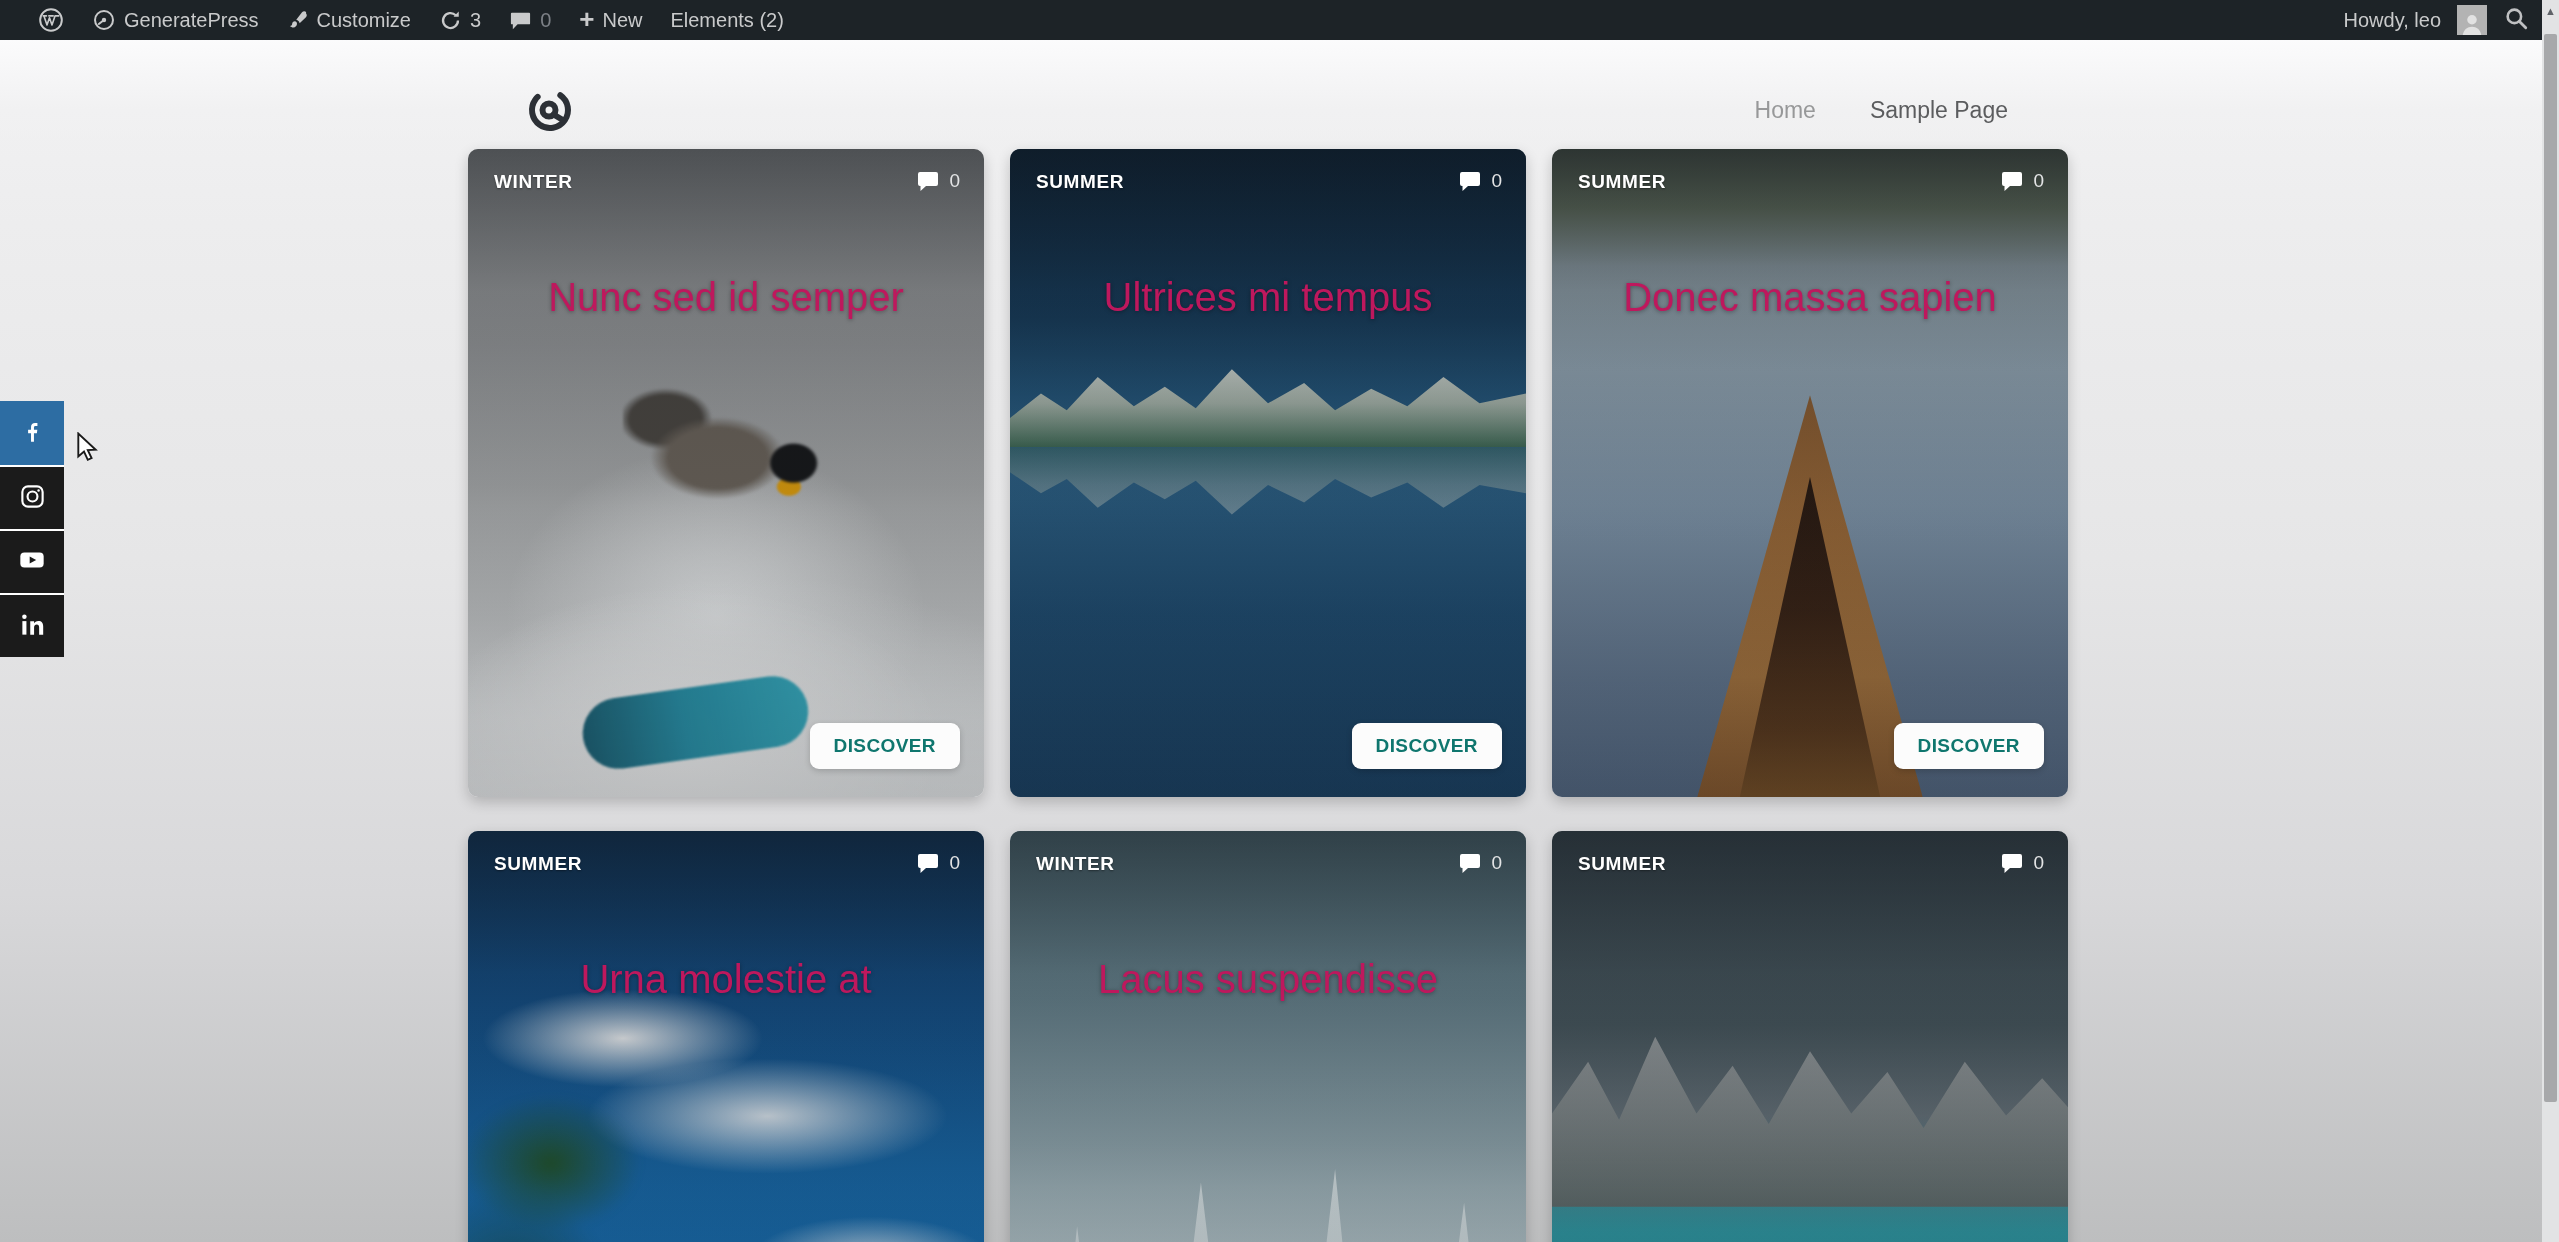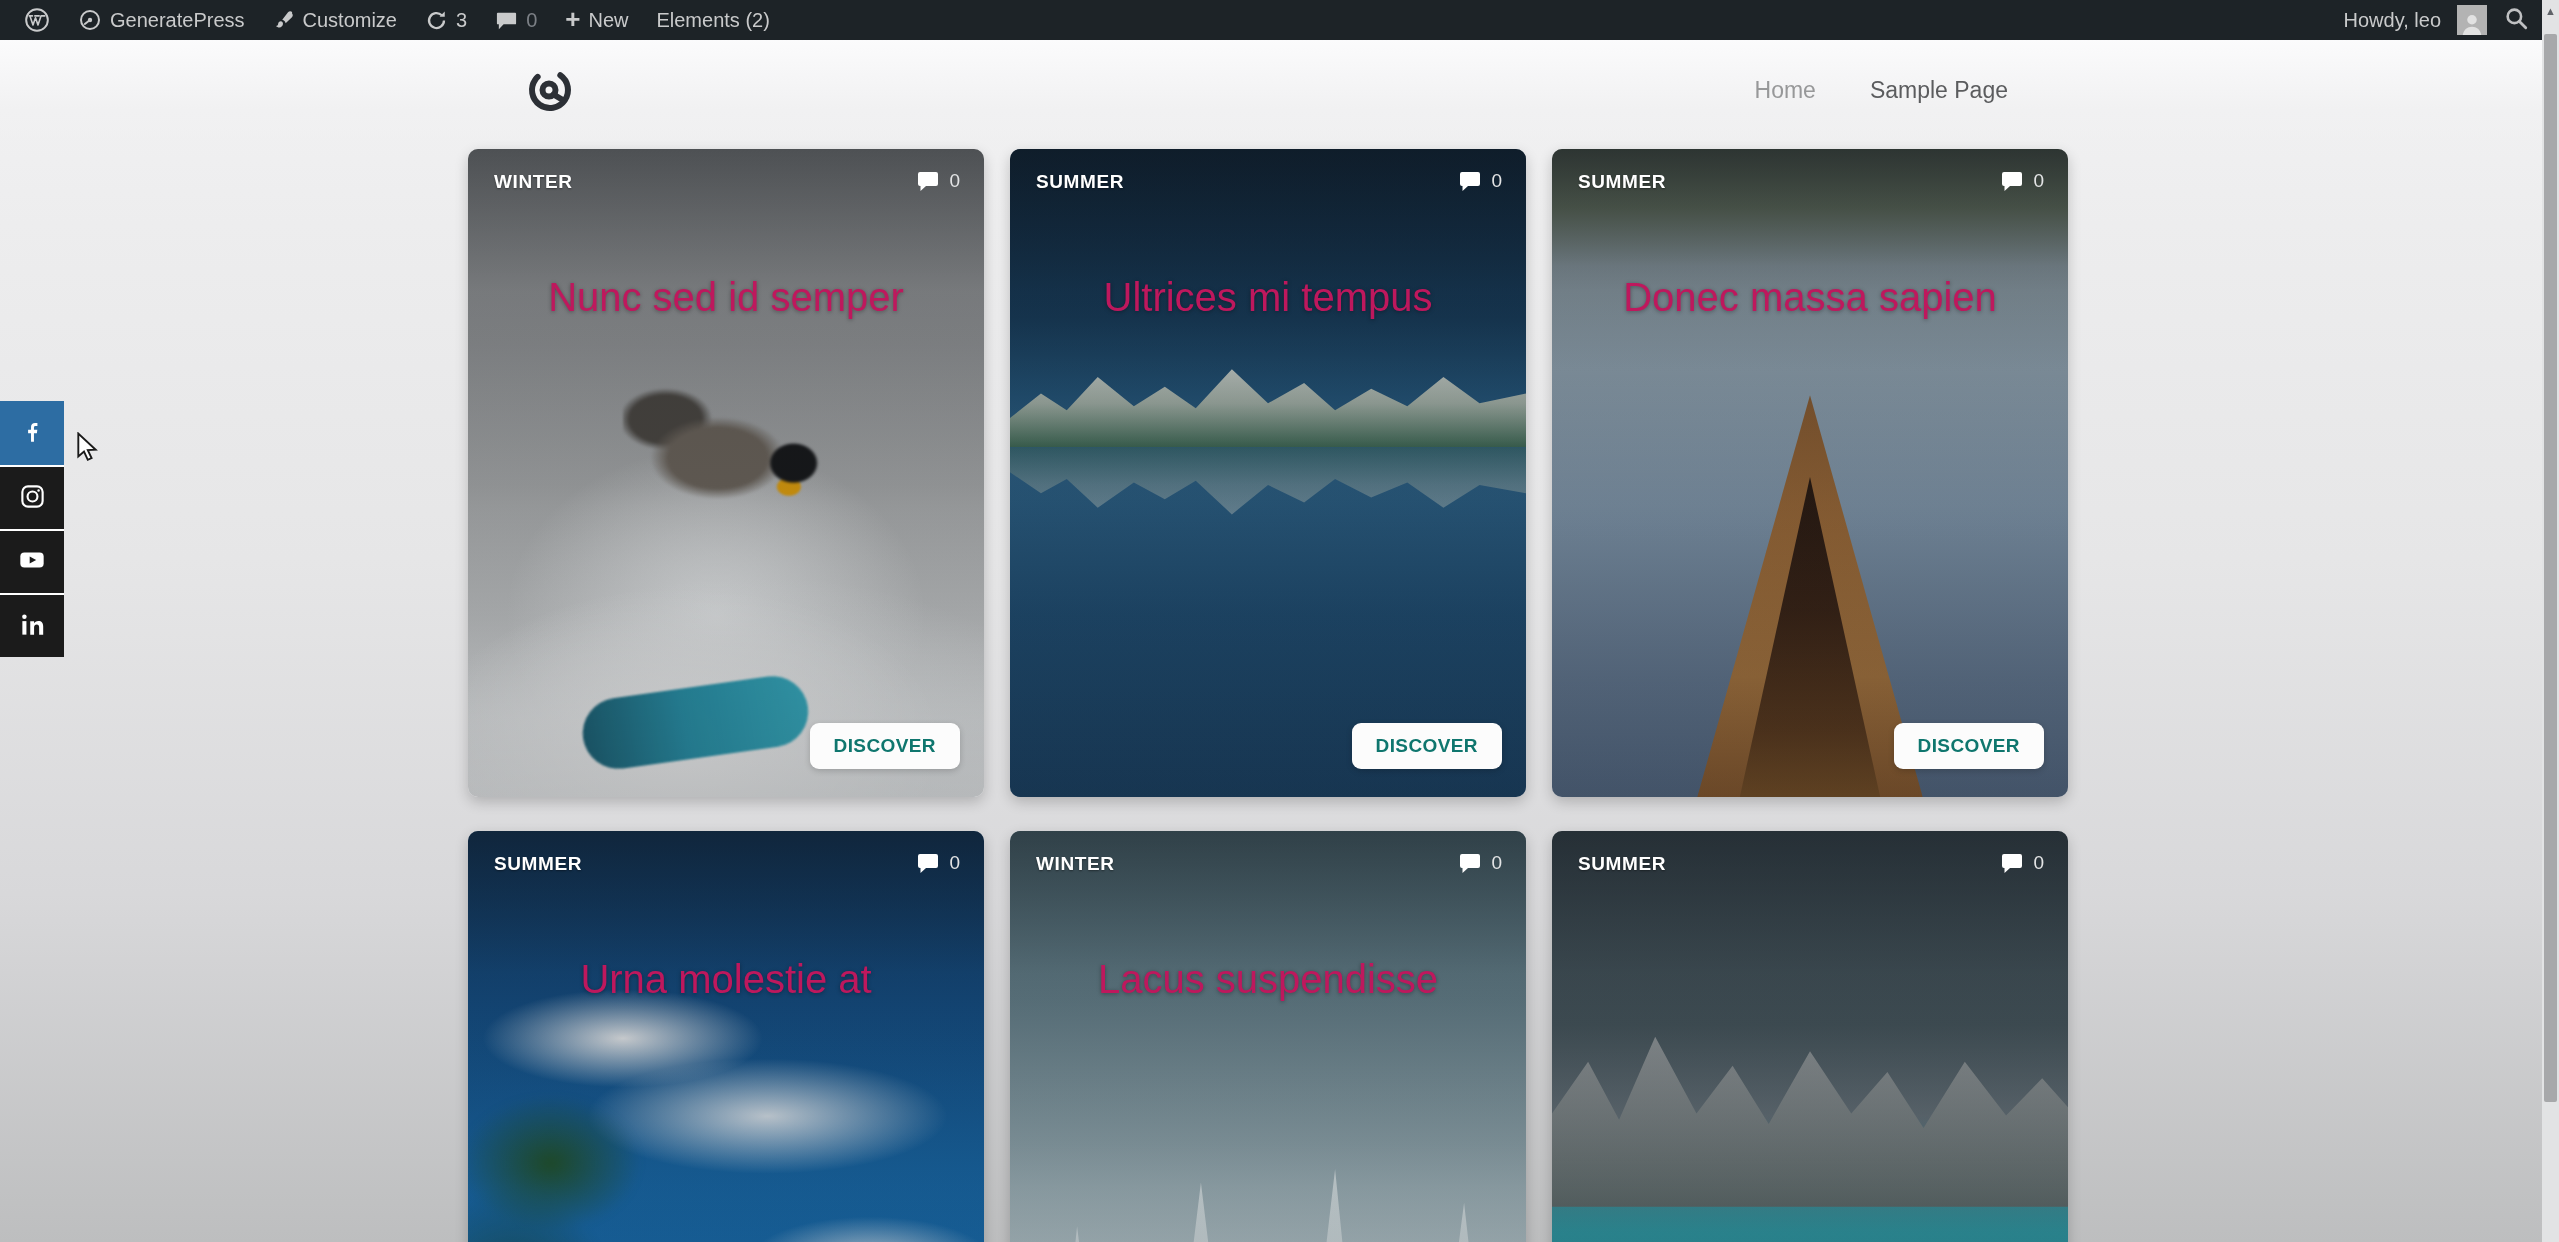--- a/index.html
+++ b/index.html
@@ -9,39 +9,39 @@
     position:relative;
     background:linear-gradient(180deg,#f4f4f5 0%,#ededee 18%,#e6e6e7 45%,#d8d8da 72%,#bdbebf 100%);
   }
 
   
   .admin-bar{
     position:absolute; top:0; left:0; width:2559px; height:40px;
     background:#1d2327; color:#c9cacb; display:flex; align-items:center;
     z-index:60; font-size:20px;
   }
-  .ab-left{ display:flex; align-items:flex-end; height:100%; padding-left:10px; }
+  .ab-left{ display:flex; align-items:flex-end; height:100%; padding-left:24px; }
   .ab-item{ display:flex; align-items:center; gap:8px; padding:0 14px; height:100%; cursor:pointer; white-space:nowrap; }
   .ab-item svg{ display:block; }
   .ab-count-muted{ color:#7c8086; }
   .ab-right{ position:absolute; right:30px; top:0; height:100%; display:flex; align-items:center; gap:16px;margin-left:29px; }
   .ab-avatar{ width:30px; height:30px; background:#b3b3b3; display:flex; align-items:flex-end; justify-content:center; overflow:hidden; }
   .ab-plus{ font-size:26px; font-weight:700; line-height:20px; margin-top:-3px; }
 
   
   .scrollbar{ position:absolute; top:0; right:0; width:17px; height:1242px; background:#e2e3e4; z-index:70; }
   .scroll-up{ position:absolute; top:0; left:0; width:17px; height:22px; display:flex; align-items:center; justify-content:center; color:#5f6368; font-size:11px; cursor:pointer; }
   .scroll-thumb{ position:absolute; top:34px; left:2px; width:13px; height:1068px; background:#a7a8aa; border-radius:2px; cursor:pointer; }
 
   
   .site-header{
     position:absolute; top:40px; left:0; width:2542px; height:100px;
     background:linear-gradient(180deg,#fbfbfc 0%,#f1f1f2 70%, rgba(241,241,242,0) 100%);
   }
-  .header-inner{ margin-left:468px; width:1598px; height:100%; padding:0 58px; display:flex; align-items:center; justify-content:space-between; }
+  .header-inner{ margin-left:468px; width:1598px; height:100%; padding:0 58px; display:flex; align-items:center; justify-content:space-between;margin-top:20px; }
   .site-logo{ width:48px; height:48px; cursor:pointer; }
   .main-nav{ display:flex; align-items:center; gap:54px; font-size:23px; }
   .nav-item{ cursor:pointer; }
   .nav-item.dim{ color:#979899; }
   .nav-item.dark{ color:#5b5c5e; }
 
   
   .social-bar{ position:absolute; left:0; top:401px; width:64px; z-index:40; }
   .social-item{ width:64px; height:64px; display:flex; align-items:center; justify-content:center; cursor:pointer; border-top:2px solid #ffffff; }
   .social-item:first-child{ border-top:none; }

